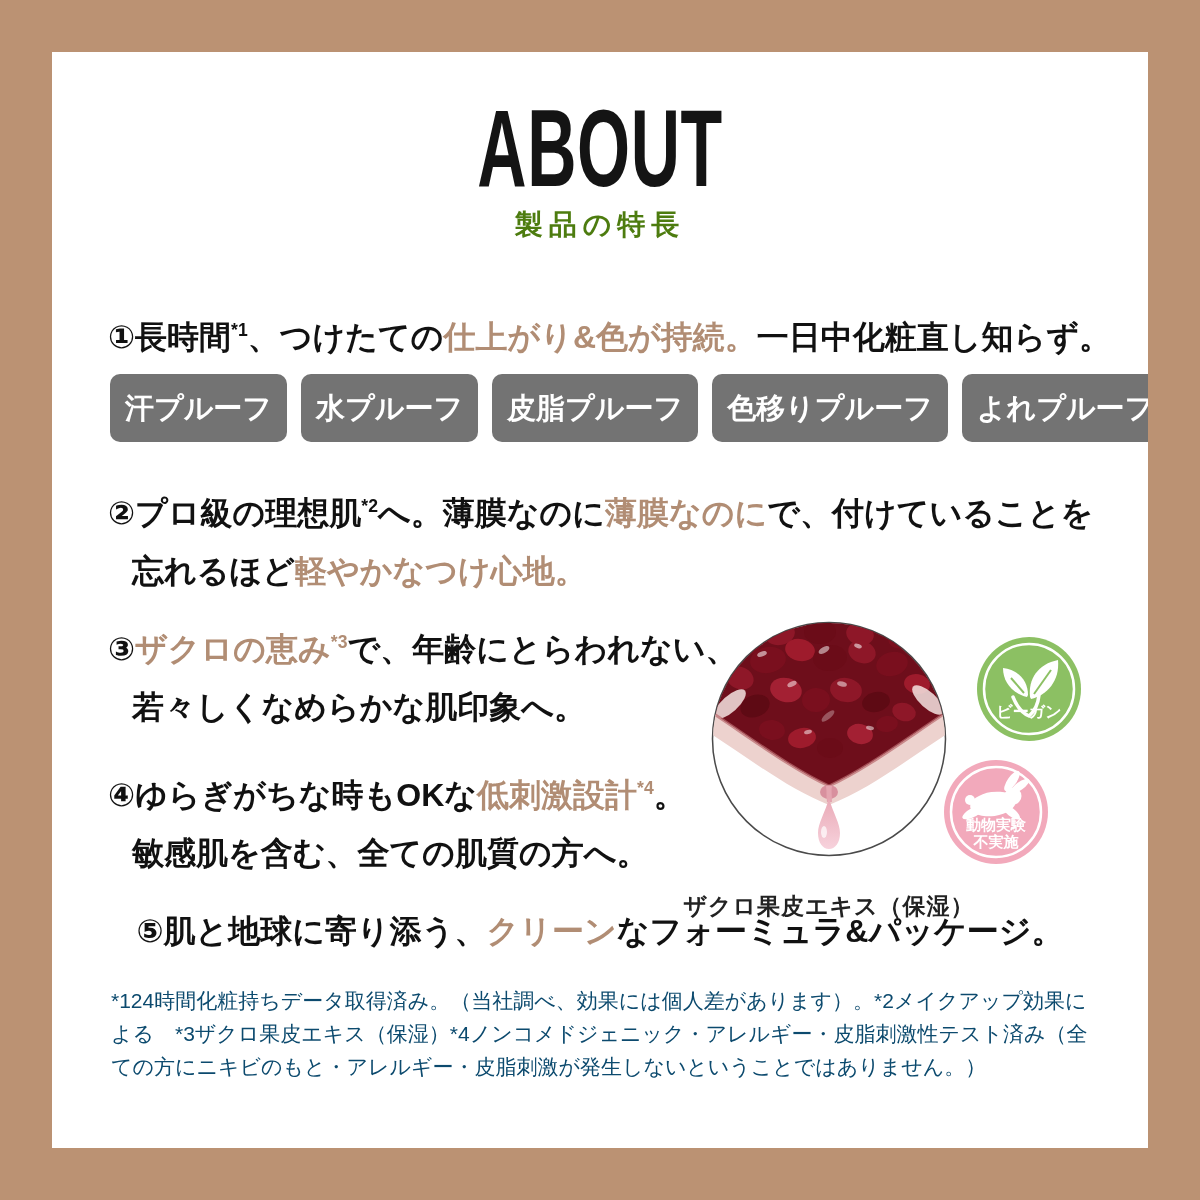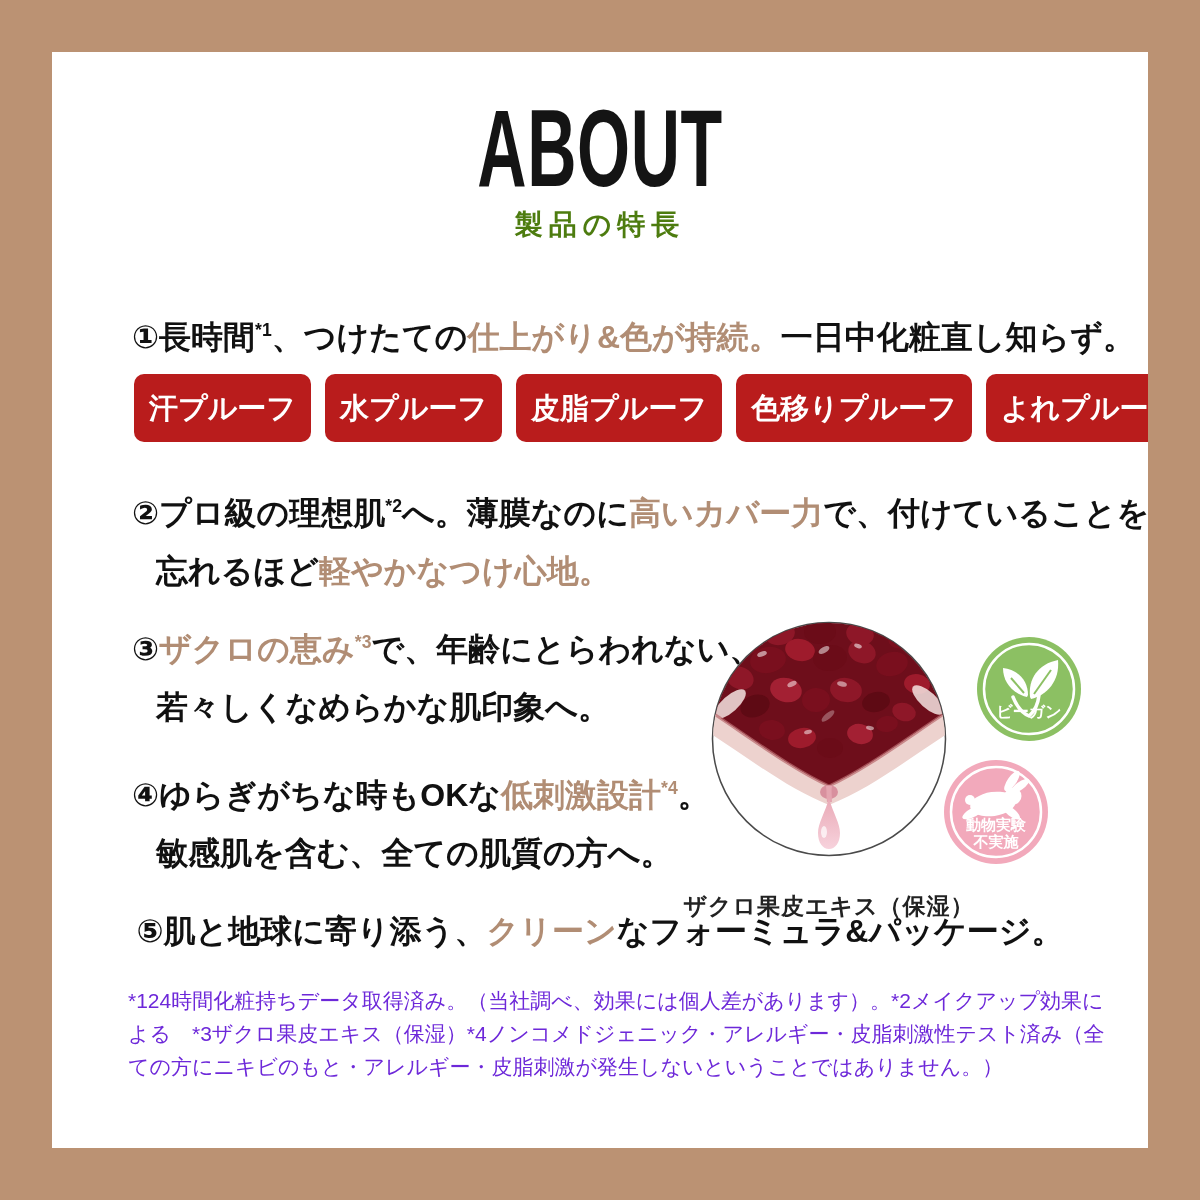--- a/index.html
+++ b/index.html
@@ -6,21 +6,21 @@
   body{
     width:1200px;height:1200px;
     background:#BB9273;
     font-family:"Liberation Sans","DejaVu Sans",sans-serif;
     position:relative;
   }
   .page{position:absolute;inset:0;width:1200px;height:1200px;}
   .content{
     position:absolute;inset:52px;
     background:#ffffff;
-    padding:0 72px;
+    padding:0 48px;
     box-sizing:border-box;
     overflow:hidden;
   }
   
   .hdr{text-align:center;margin-top:38px;}
   .title{
     margin:0;
     font-size:110px;line-height:1.05;
     font-weight:700;color:#141414;
     letter-spacing:1px;
@@ -43,36 +43,36 @@
     font-size:32px;font-weight:700;color:#111;
     line-height:58px;
     white-space:nowrap;
     padding-left:24px;text-indent:-24px;
   }
   .feature .accent{color:#B18D74;}
   .feature sup{font-size:0.55em;vertical-align:super;line-height:0;}
   .f1{margin-bottom:8px;}
   .badge-row{margin:0 0 42px 10px;display:flex;gap:14px;}
   .proof-badge{
-    background:#b91c1c;color:#ffffff;
+    background:#737373;color:#ffffff;
     font-size:29px;font-weight:700;
     line-height:68px;height:68px;
     padding:0 15px;border-radius:10px;
     white-space:nowrap;
   }
   .f2{margin-bottom:20px;}
   .f3{margin-bottom:30px;}
   .f4{margin-bottom:20px;}
   .f5{margin-bottom:24px;text-align:center;}
   
   .footnote{
-    margin-left:4px;
+    margin-left:11px;
     width:980px;
     font-size:21px;line-height:33px;
-    color:#6d28d9;font-weight:400;
+    color:#0c4a6e;font-weight:400;
   }
   
   .fig-circle{position:absolute;left:658px;top:568px;width:238px;height:238px;}
   .fig-caption{
     position:absolute;left:777px;top:839px;
     transform:translateX(-50%);
     font-size:23px;font-weight:700;color:#222;
     white-space:nowrap;letter-spacing:1px;
   }
   .cert{position:absolute;width:104px;height:104px;}
@@ -96,21 +96,21 @@
       <p class="feature f1"><span>①長時間</span><sup>*1</sup><span>、つけたての</span><span class="accent">仕上がり&amp;色が持続。</span><span>一日中化粧直し知らず。</span></p>
 
       <div class="badge-row">
         <span class="proof-badge">汗プルーフ</span>
         <span class="proof-badge">水プルーフ</span>
         <span class="proof-badge">皮脂プルーフ</span>
         <span class="proof-badge">色移りプルーフ</span>
         <span class="proof-badge">よれプルーフ</span>
       </div>
 
-      <p class="feature f2"><span>②プロ級の理想肌</span><sup>*2</sup><span>へ。薄膜なのに</span><span class="accent">高いカバー力</span><span>で、付けていることを</span><br><span>忘れるほど</span><span class="accent">軽やかなつけ心地。</span></p>
+      <p class="feature f2"><span>②プロ級の理想肌</span><sup>*2</sup><span>へ。薄膜なのに</span><span class="accent">薄膜なのに</span><span>で、付けていることを</span><br><span>忘れるほど</span><span class="accent">軽やかなつけ心地。</span></p>
 
       <p class="feature f3"><span>③</span><span class="accent">ザクロの恵み</span><sup class="accent">*3</sup><span>で、年齢にとらわれない、</span><br><span>若々しくなめらかな肌印象へ。</span></p>
 
       <p class="feature f4"><span>④ゆらぎがちな時もOKな</span><span class="accent">低刺激設計</span><sup class="accent">*4</sup><span>。</span><br><span>敏感肌を含む、全ての肌質の方へ。</span></p>
 
       <p class="feature f5"><span>⑤肌と地球に寄り添う、</span><span class="accent">クリーン</span><span>なフォーミュラ&amp;パッケージ。</span></p>
 
     </div>
 
     <div class="footnote">*124時間化粧持ちデータ取得済み。（当社調べ、効果には個人差があります）。*2メイクアップ効果による　*3ザクロ果皮エキス（保湿）*4ノンコメドジェニック・アレルギー・皮脂刺激性テスト済み（全ての方にニキビのもと・アレルギー・皮脂刺激が発生しないということではありません。）</div>

